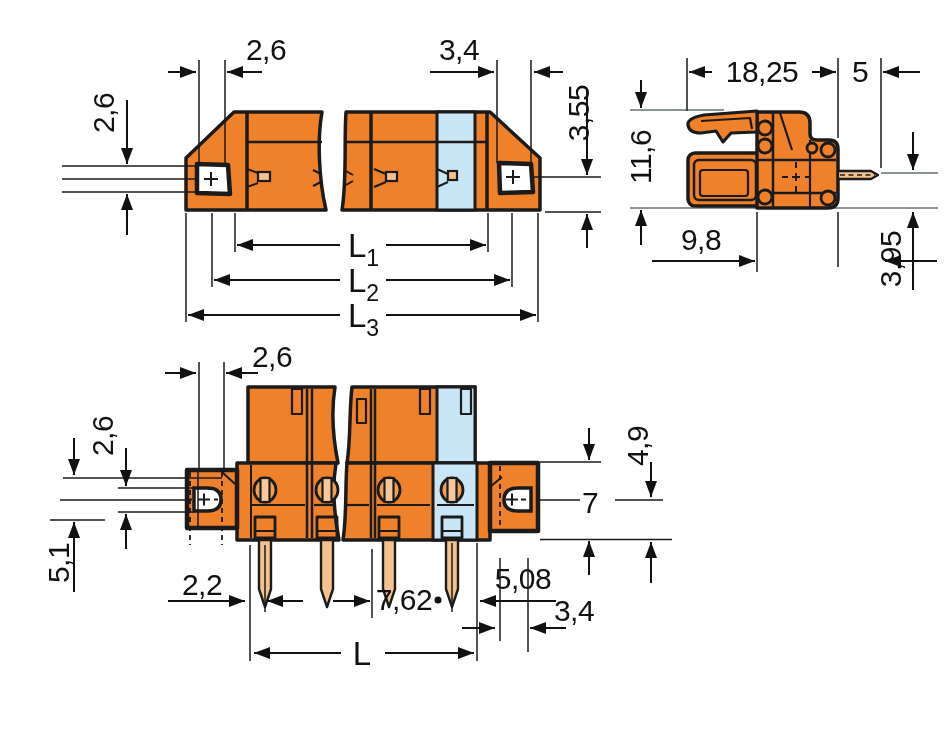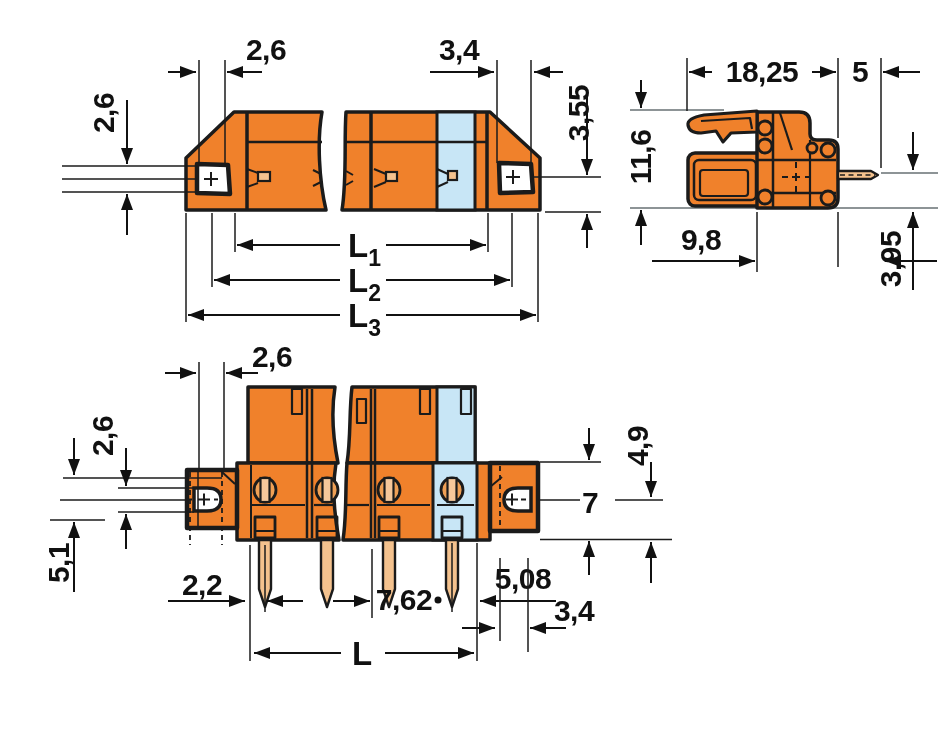--- a/index.html
+++ b/index.html
@@ -1,16 +1,16 @@
 <!DOCTYPE html>
 <html><head>
 <meta charset="utf-8">
 <style>
   html,body{margin:0;padding:0;background:#fff;}
-  .stage{position:relative;width:938px;height:740px;background:#fff;overflow:hidden;font-weight:bold;}
+  .stage{position:relative;width:938px;height:740px;background:#fff;overflow:hidden;}
   svg{position:absolute;left:0;top:0;}
   .dim-text{font-family:"Liberation Sans",sans-serif;font-size:30px;fill:#111;letter-spacing:-0.5px;}
   .dim-text-lg{font-family:"Liberation Sans",sans-serif;font-size:33px;fill:#111;}
   .sub{font-size:23px;}
   .dimline{stroke:#111;stroke-width:2;fill:none;}
   .extline{stroke:#1b1b1b;stroke-width:1.5;fill:none;}
   .refgray{stroke:#8d9496;stroke-width:2;fill:none;}
   .outline{stroke:#1b1b1b;stroke-linejoin:round;fill:none;}
 </style>
 </head>

